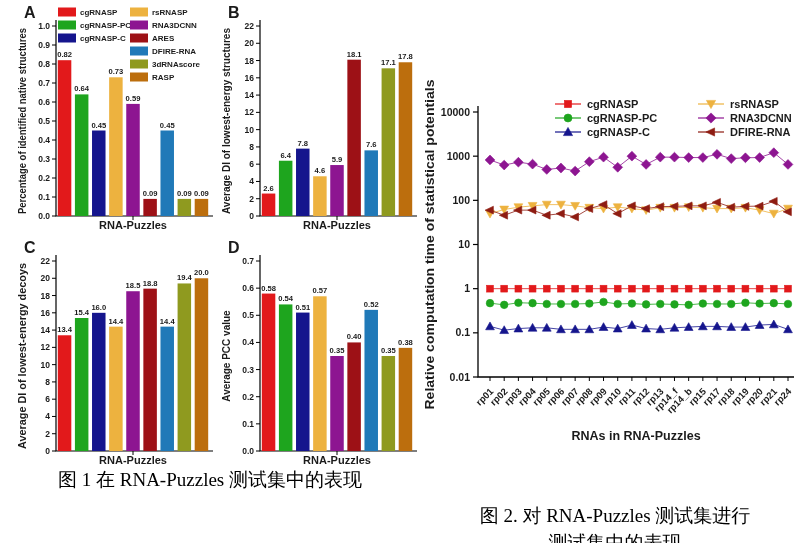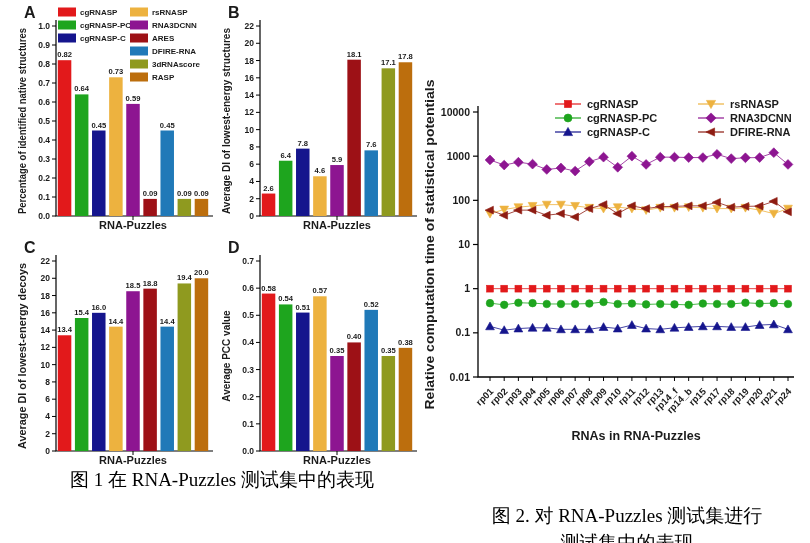--- a/index.html
+++ b/index.html
@@ -1,21 +1,21 @@
 <!DOCTYPE html>
 <html><head>
 <meta charset="utf-8">
 <style>
   html,body{margin:0;padding:0;background:#fff;}
   .page{position:relative;width:810px;height:543px;background:#ffffff;overflow:hidden;
         font-family:"Liberation Sans",sans-serif;}
   .panel-svg{position:absolute;}
   .caption{position:absolute;text-align:center;color:#000;
            font-family:"Liberation Serif","DejaVu Serif",serif;
-           font-size:19px;line-height:27px;padding-left:12px;}
+           font-size:19px;line-height:27px;}
   .cap1{left:0;top:466px;width:420px;}
   .cap2{left:420px;top:466px;width:390px;margin-top:36px;}
 </style>
 </head>
 <body>
 
 <div class="page">
   <svg id="panelA" class="panel-svg" style="left:14px;top:0" width="200" height="235" viewBox="0 0 200 235">
       <g>
         <text x="10" y="18" font-size="16" text-anchor="start" font-weight="700" fill="#1b1b1b" font-family="&quot;Liberation Sans&quot;,sans-serif">A</text>

